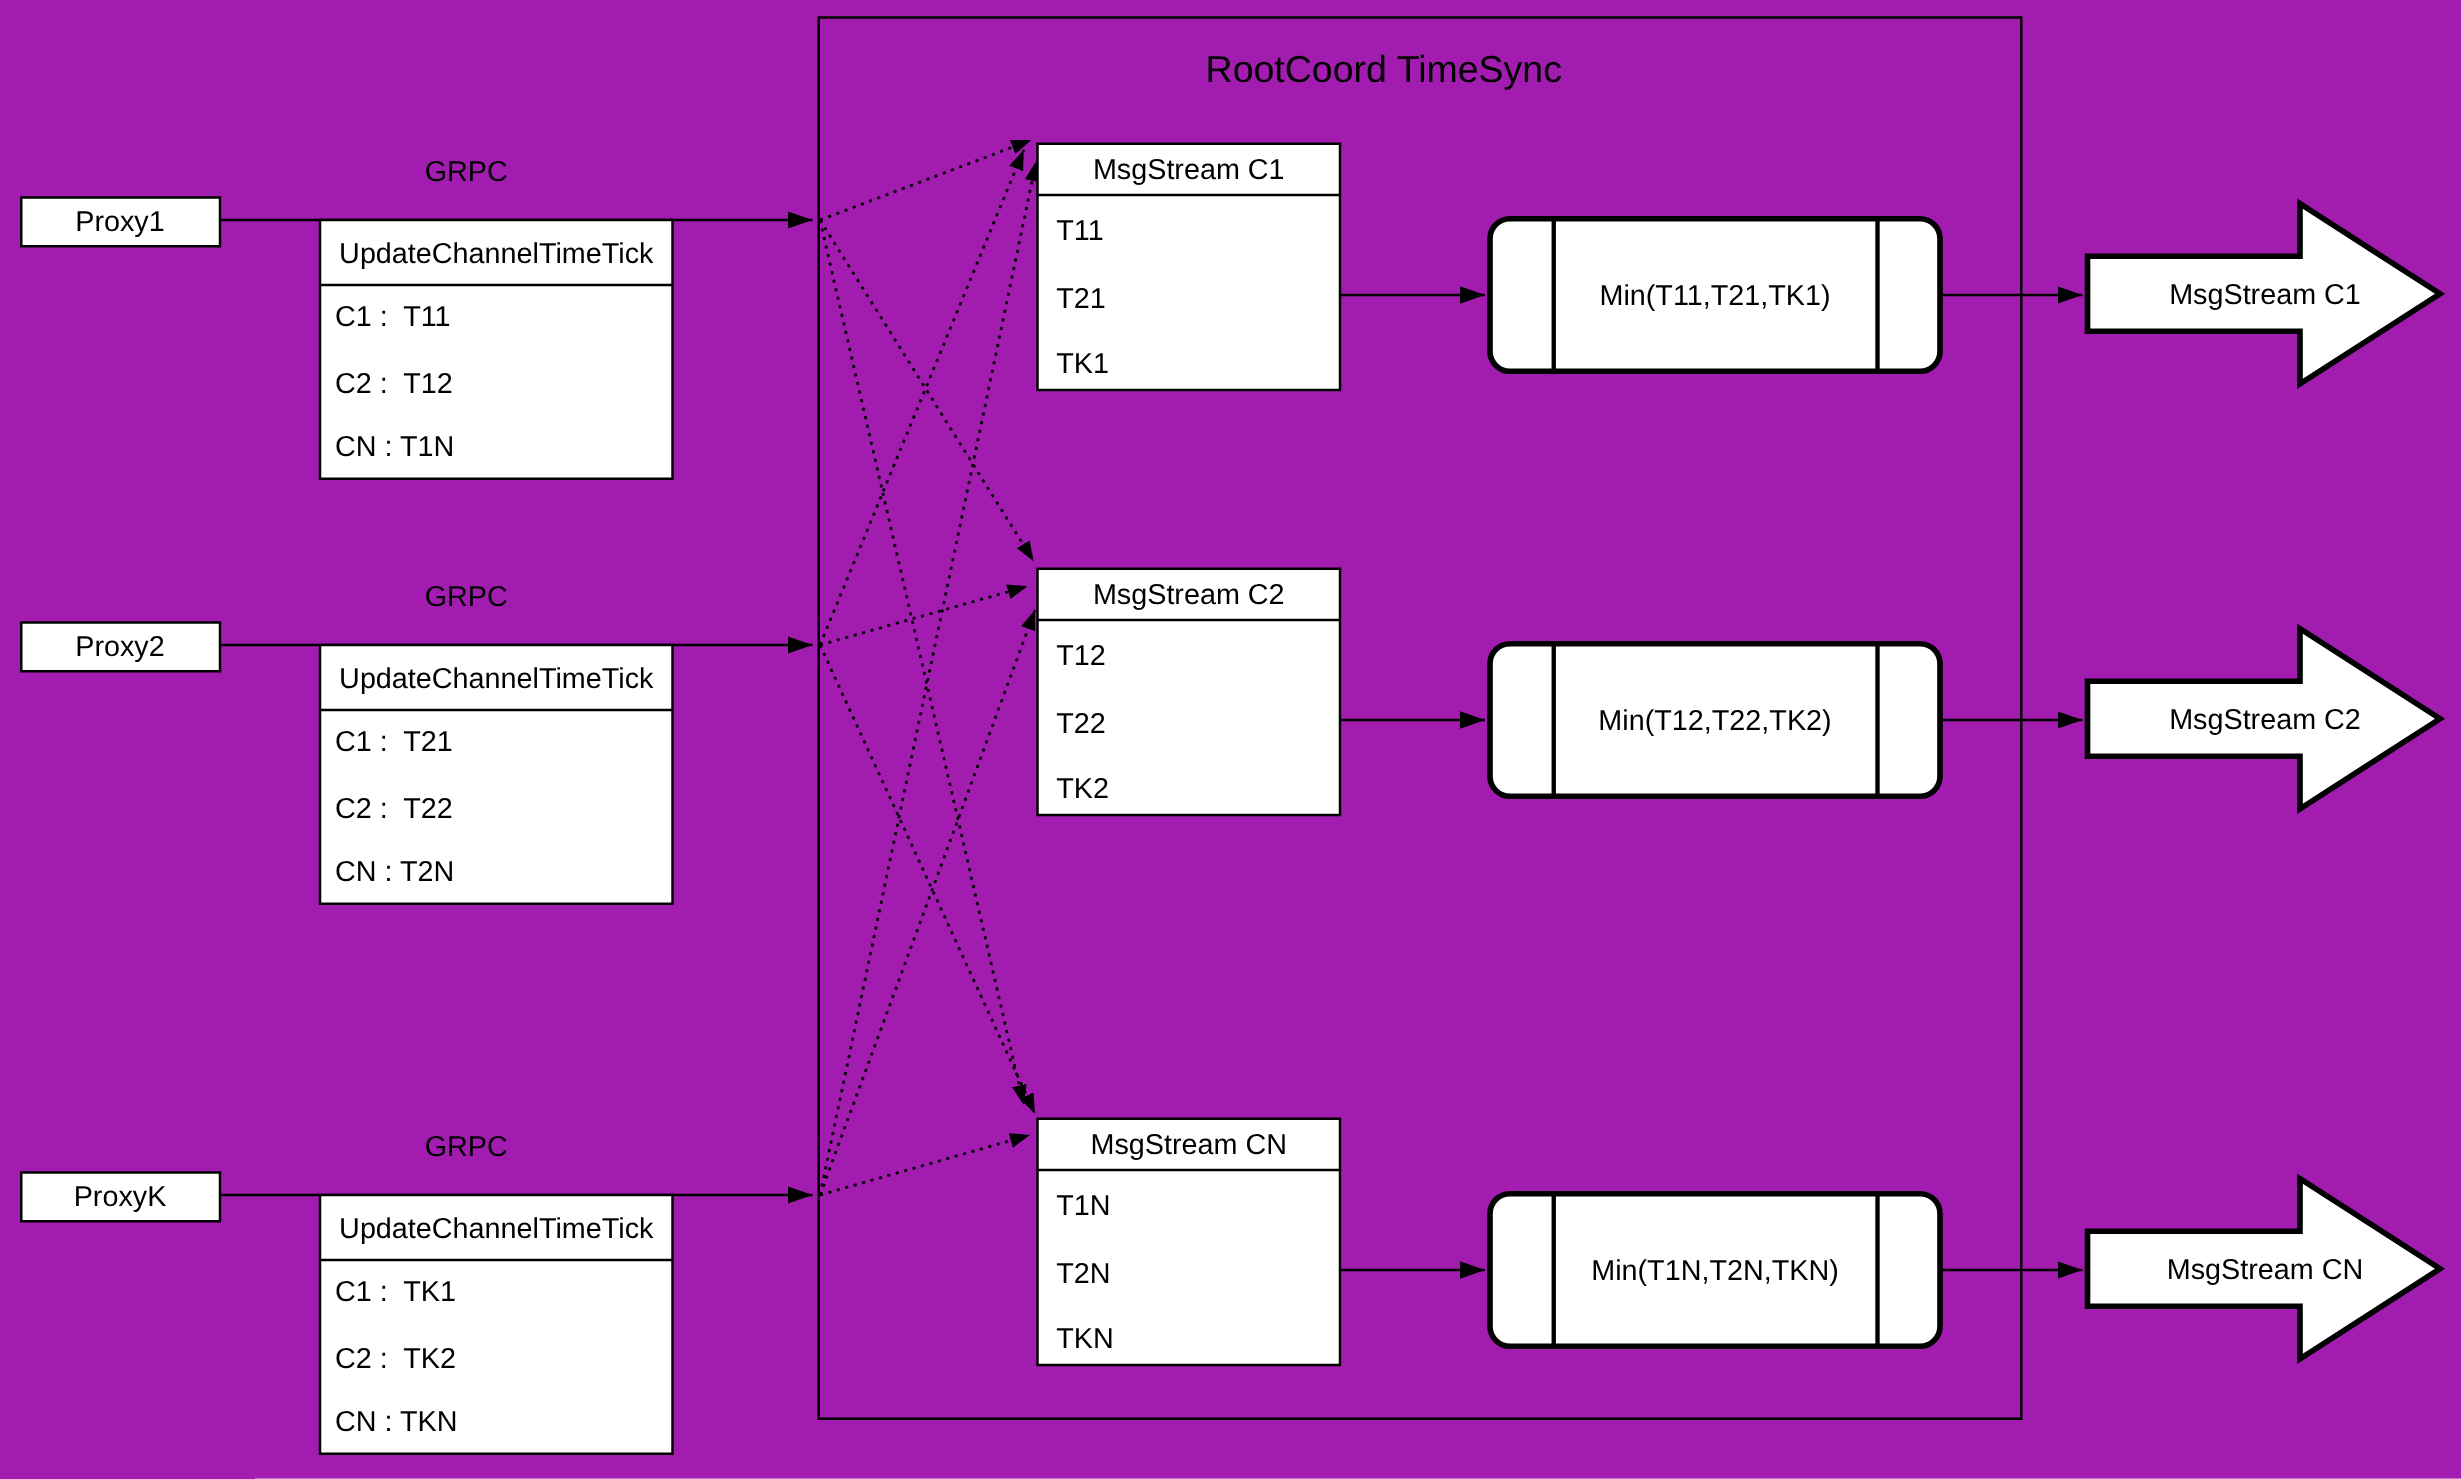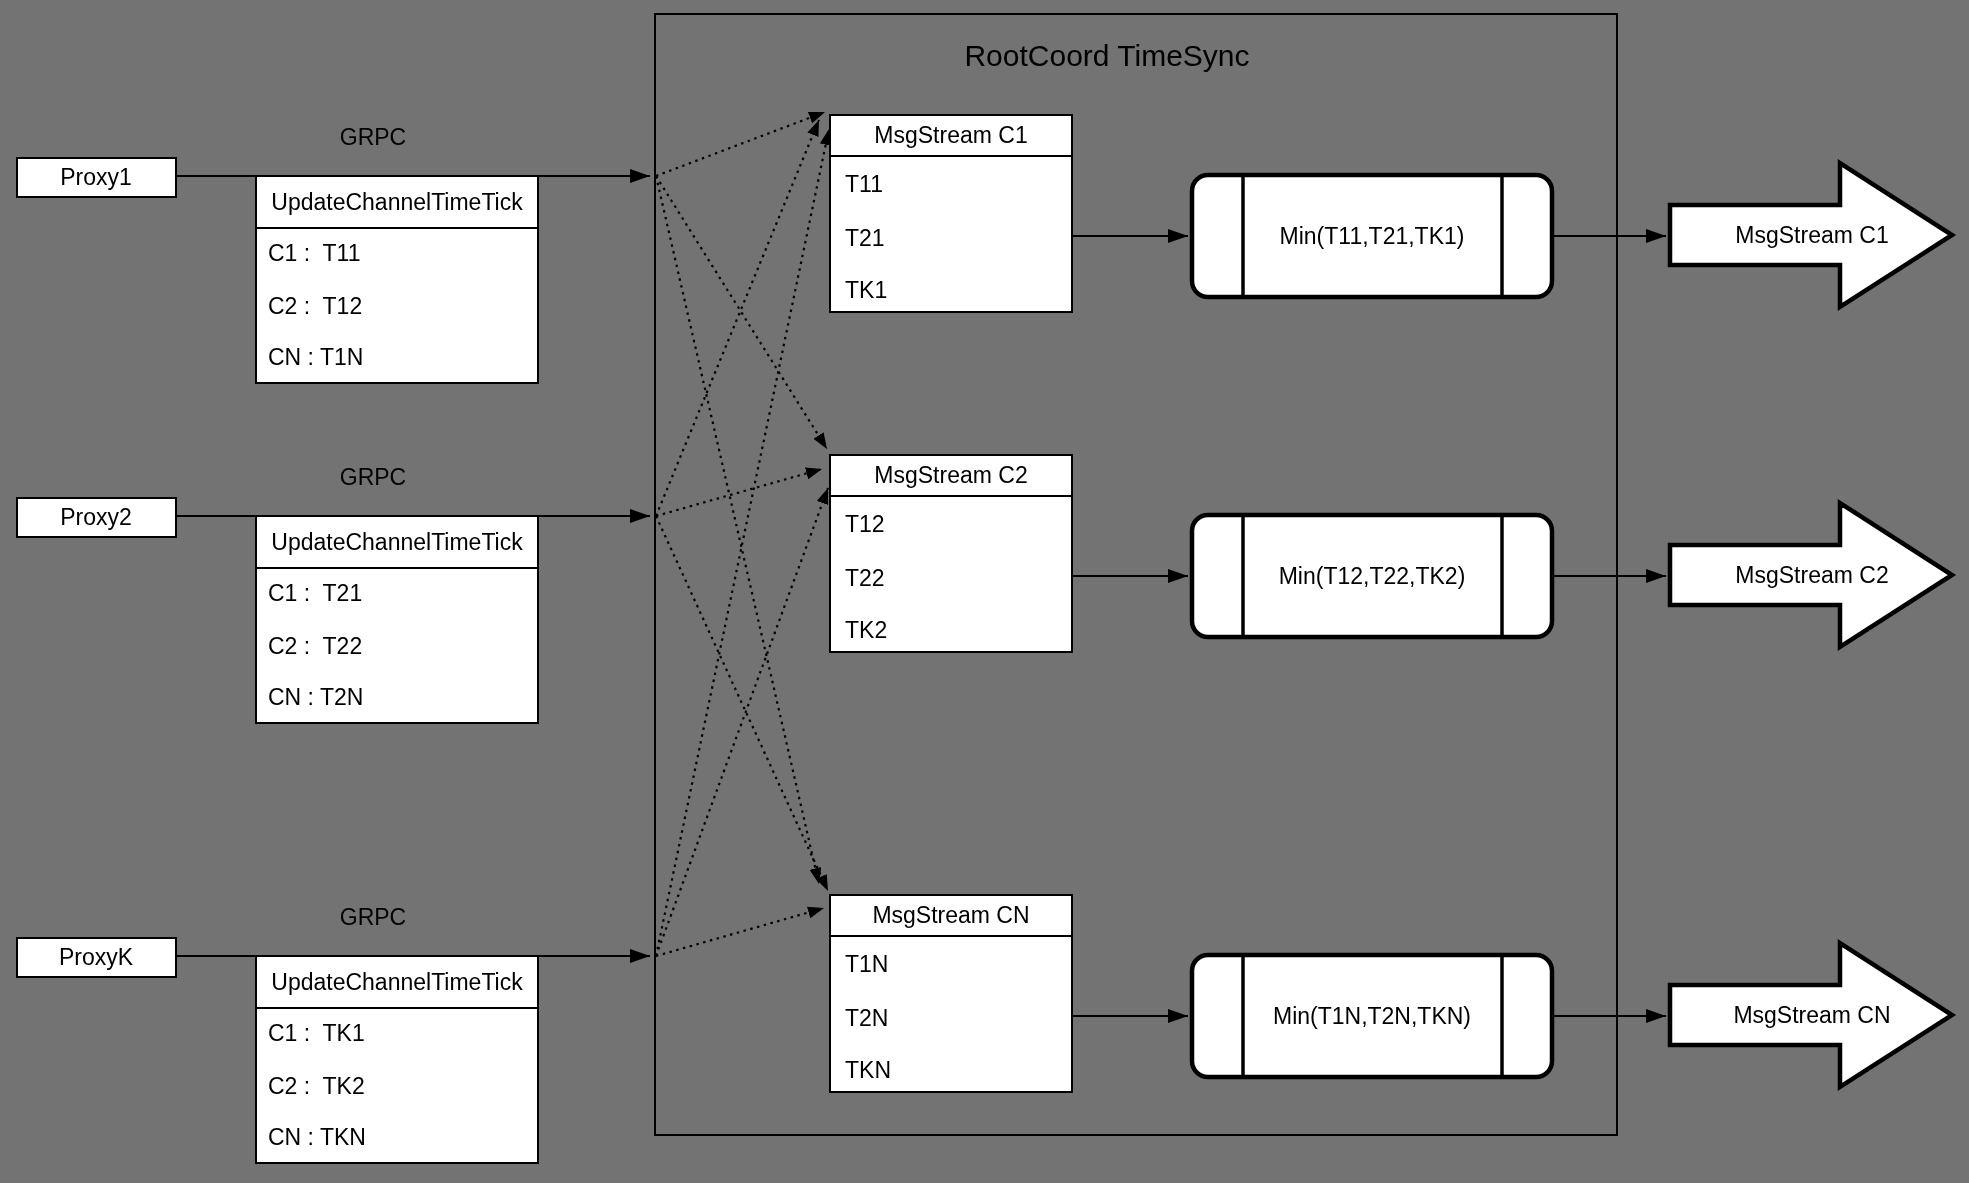--- a/index.html
+++ b/index.html
@@ -1,16 +1,16 @@
 <!DOCTYPE html>
 <html><head>
 <meta charset="utf-8">
 <style>
   html,body{margin:0;padding:0;background:#ffffff;}
-  .canvas{width:1969px;height:1183px;background:#737373;position:relative;overflow:hidden;text-decoration:underline;}
+  .canvas{width:1969px;height:1183px;background:#a21caf;position:relative;overflow:hidden;text-decoration:underline;}
   svg{display:block;}
   svg text{
     font-family:"Liberation Sans","DejaVu Sans",sans-serif;
     fill:#000000;
     white-space:pre;
   }
   .t{font-size:23px;}
   .title{font-size:30px;}
   .box{fill:#ffffff;stroke:#000000;stroke-width:2;}
   .bigframe{fill:none;stroke:#000000;stroke-width:2;}

